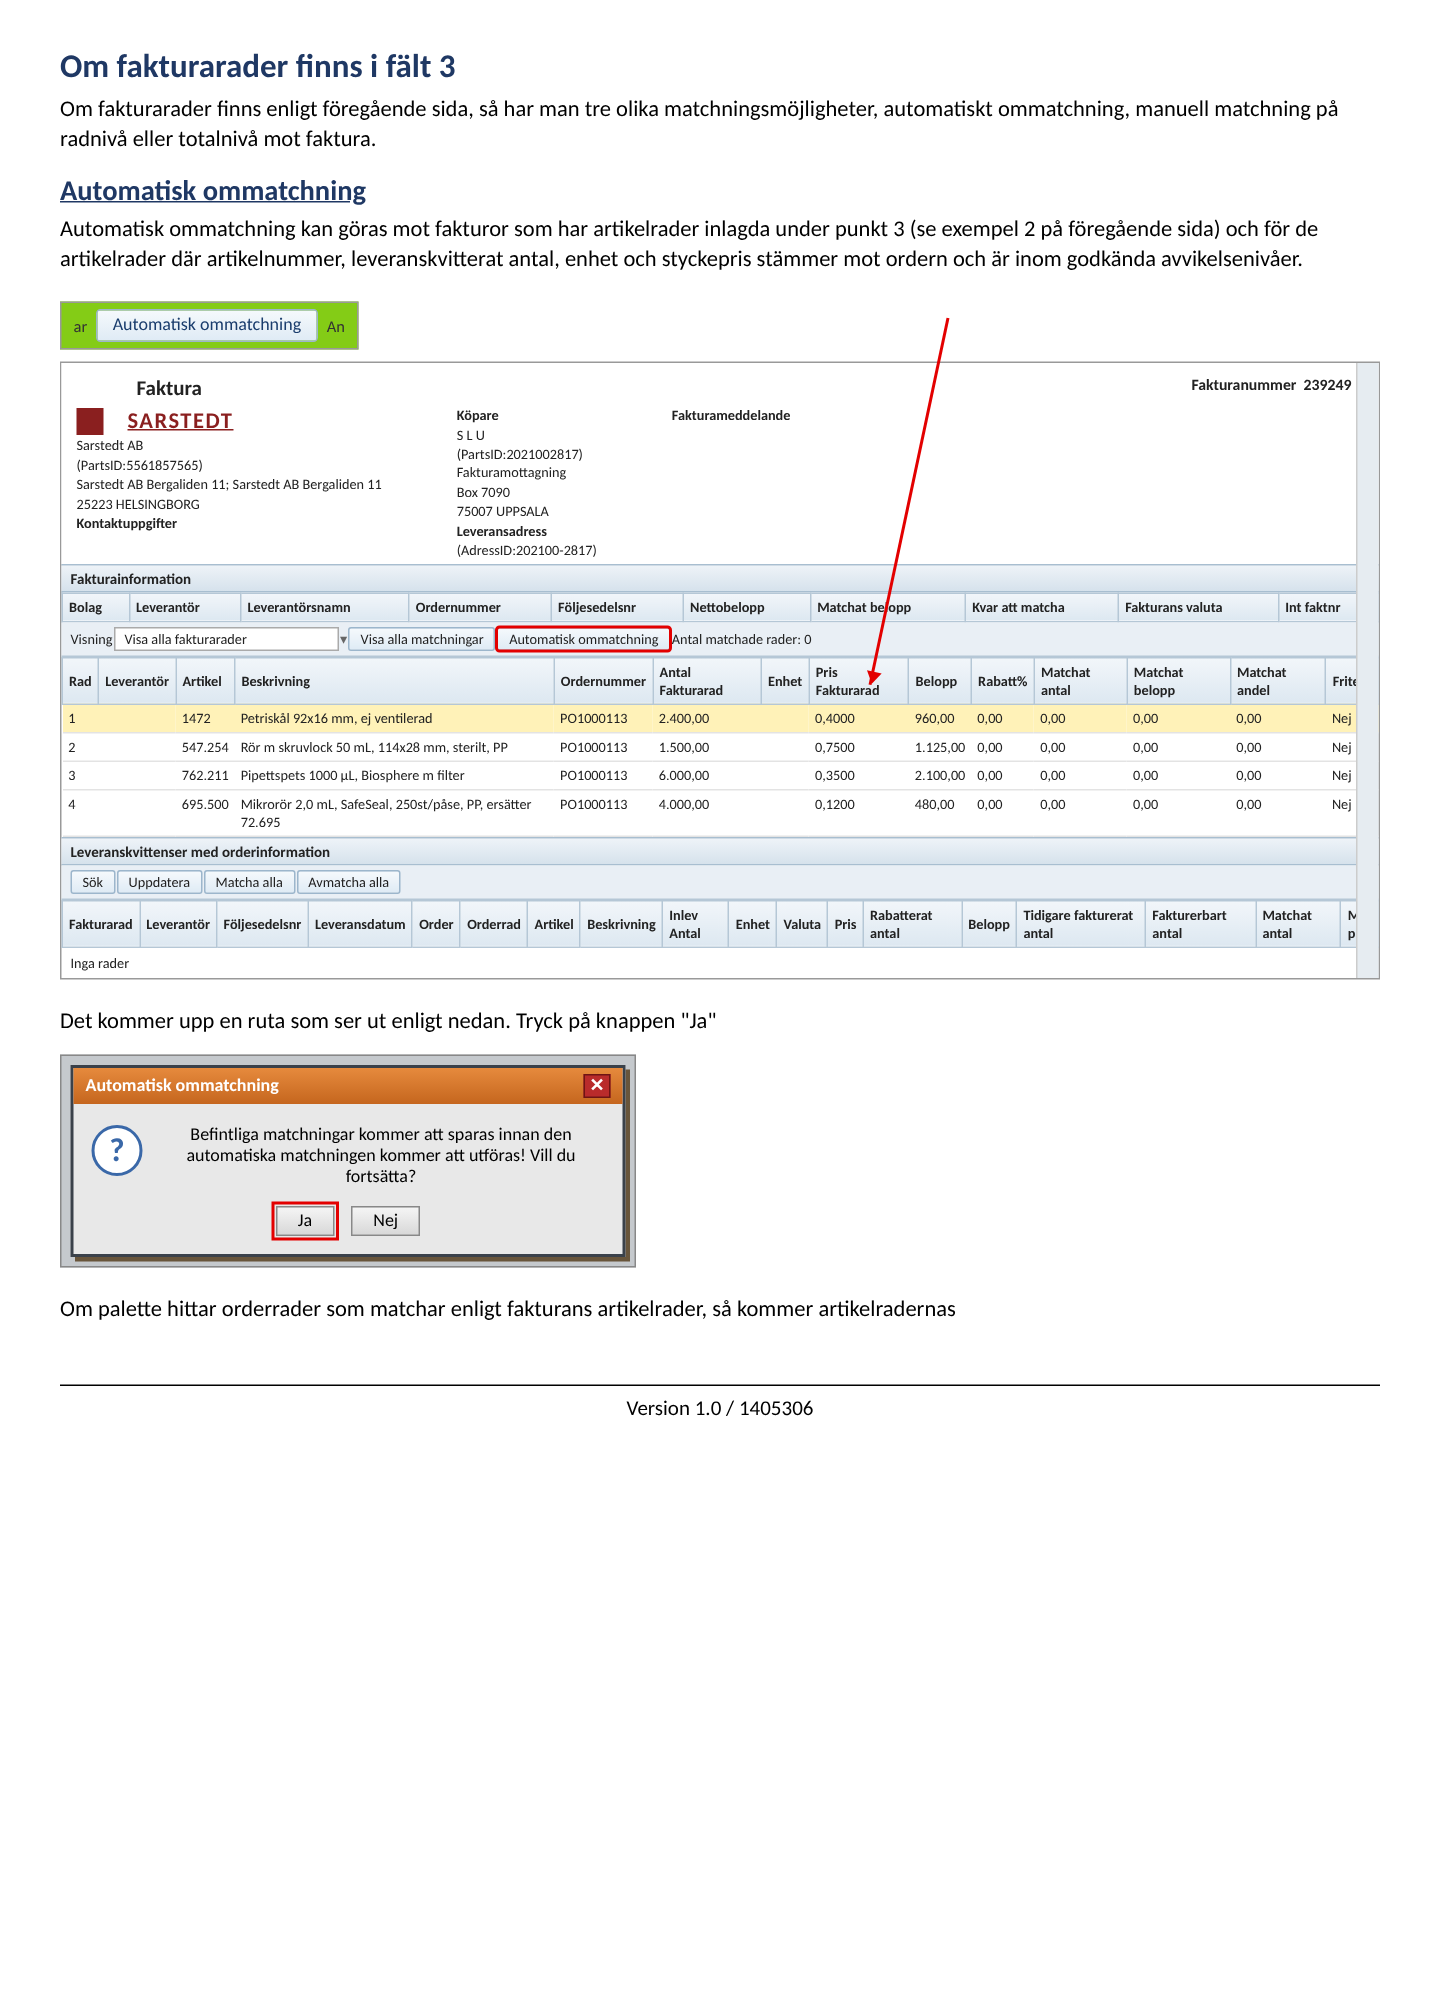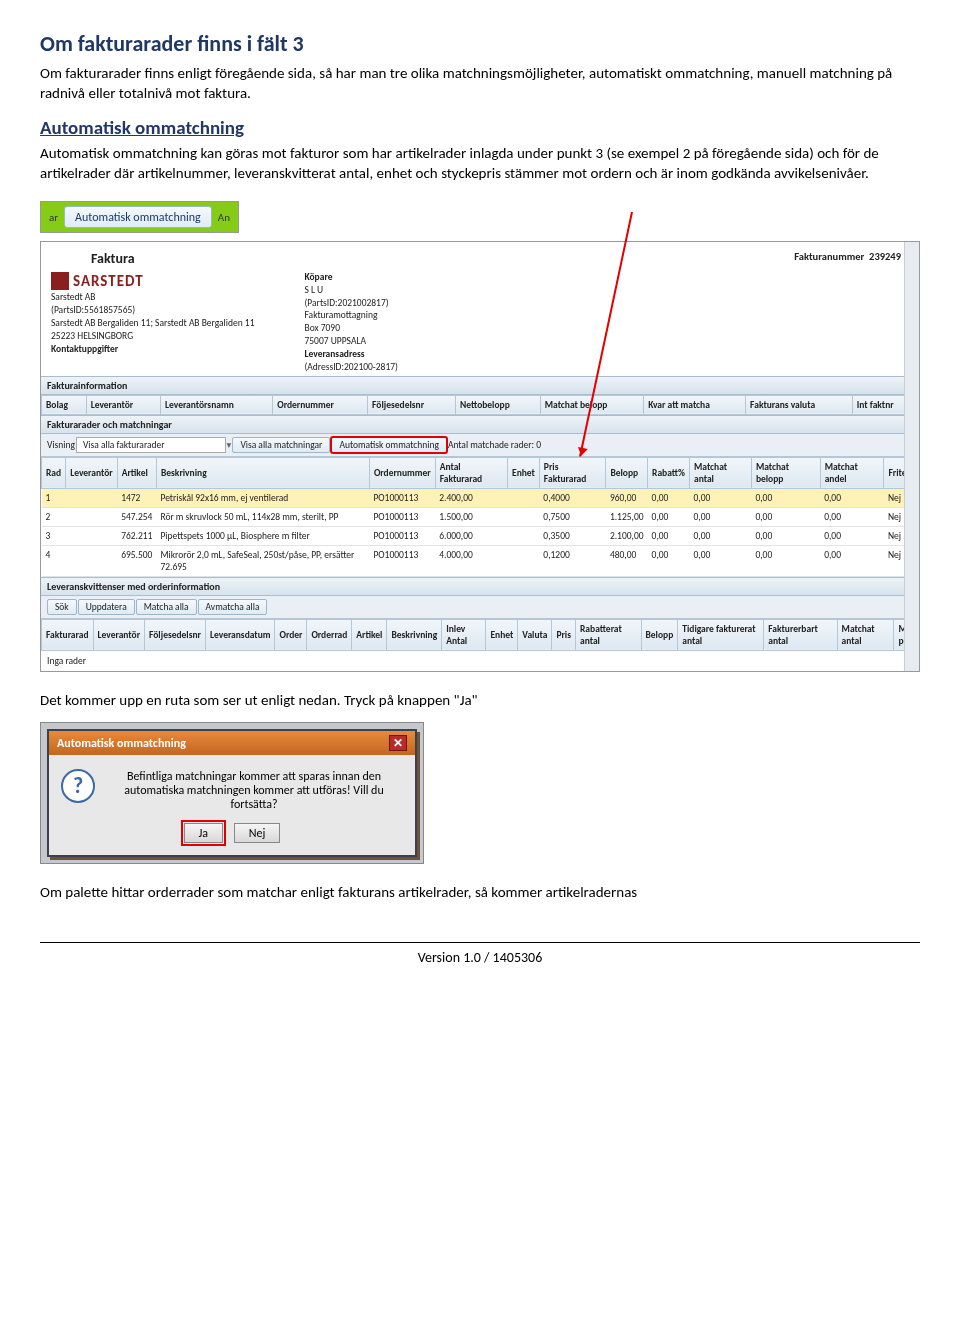--- a/index.html
+++ b/index.html
@@ -8,21 +8,21 @@
 .h2 { color: #1f3864; font-size: 19px; font-weight: bold; text-decoration: underline; margin: 12px 0 4px 0; }
 .para { margin-bottom: 12px; line-height: 1.35; }
 .btn-img { display:inline-block; background: linear-gradient(#f5f9fc,#dfebf5); border:1px solid #9cb6cc; border-radius:3px; padding:3px 10px; font-size:12px; color:#1a3d6d; vertical-align: middle; }
 .inline-row { margin: 18px 0 6px 0; display:flex; align-items:center; gap:14px; }
 .snippet1 { border:1px solid #999; background:#84cc16; padding:4px 8px; font-size:11px; color:#333; display:flex; align-items:center; gap:6px; }
 
 .shot { border:1px solid #999; background:#fff; margin:8px 0 18px 0; font-size:10px; color:#222; position:relative; }
 .shot .topbar { background:#fff; padding:8px 10px 2px 10px; }
 .shot .fak-title { font-weight:bold; font-size:14px;padding-left:40px; }
 .shot .topgrid { display:flex; gap:50px; margin-top:4px; }
-.logo { color:#8a1f1f; font-weight:bold; font-size:15px; letter-spacing:1px; display:flex; align-items:center; gap:4px; }
+.logo { color:#8a1f1f; font-weight:bold; font-size:15px; letter-spacing:1px; display:flex; align-items:center; gap:16px;text-decoration:underline; }
 .logo-icon { width:18px; height:18px; background:#8a1f1f; display:inline-block; }
 .col { font-size:9.5px; line-height:1.35; }
 .bold { font-weight:bold; }
 .hdrbar { background: linear-gradient(#eef3f8,#d6e2ec); border-top:1px solid #a8bed0; border-bottom:1px solid #a8bed0; padding:2px 6px; font-weight:bold; font-size:10px; }
 .tbl { width:100%; border-collapse:collapse; font-size:9.5px; }
 .tbl th { background: linear-gradient(#f2f6fa,#dde8f1); border:1px solid #b5c7d6; padding:3px 4px; text-align:left; font-weight:bold; }
 .tbl td { border-bottom:1px solid #e3e3e3; padding:3px 4px; vertical-align:top; }
 .rowsel td { background:#fff2b8; }
 .filterbar { display:flex; align-items:center; gap:1px; padding:3px 6px; background:#e9eff5; border-bottom:1px solid #b5c7d6; font-size:9.5px; }
 .smallbtn { background: linear-gradient(#f5f9fc,#dfebf5); border:1px solid #9cb6cc; border-radius:2px; padding:1px 7px; font-size:9.5px; }
@@ -84,20 +84,21 @@
       <div class="col">
         <div class="bold">Köpare</div>
         <div>S L U</div>
         <div>(PartsID:2021002817)</div>
         <div>Fakturamottagning</div>
         <div>Box 7090</div>
         <div>75007 UPPSALA</div>
         <div class="bold">Leveransadress</div>
         <div>(AdressID:202100-2817)</div>
       </div>
+      <div class="col bold">Fakturameddelande</div>
     </div>
   </div>
 
   <div class="hdrbar">Fakturainformation</div>
   <table class="tbl">
     <tbody>
         <tr>
       <th>Bolag</th>
           <th>Leverantör</th>
           <th>Leverantörsnamn</th>
@@ -105,21 +106,20 @@
           <th>Följesedelsnr</th>
           <th>Nettobelopp</th>
       <th>Matchat belopp</th>
           <th>Kvar att matcha</th>
           <th>Fakturans valuta</th>
       <th>Int faktnr</th>
     </tr>
   </tbody>
     </table>
 
-  <div class="hdrbar">Fakturarader och matchningar</div>
   <div class="filterbar">
     <span>Visning</span>
     <span style="background:#fff;border:1px solid #aaa;padding:1px 60px 1px 6px;">Visa alla fakturarader</span>
     <span style="color:#666">▾</span>
     <span class="smallbtn">Visa alla matchningar</span>
     <span class="smallbtn highlight">Automatisk ommatchning</span>
     <span>Antal matchade rader: 0</span>
   </div>
   <table class="tbl">
     <tbody>

